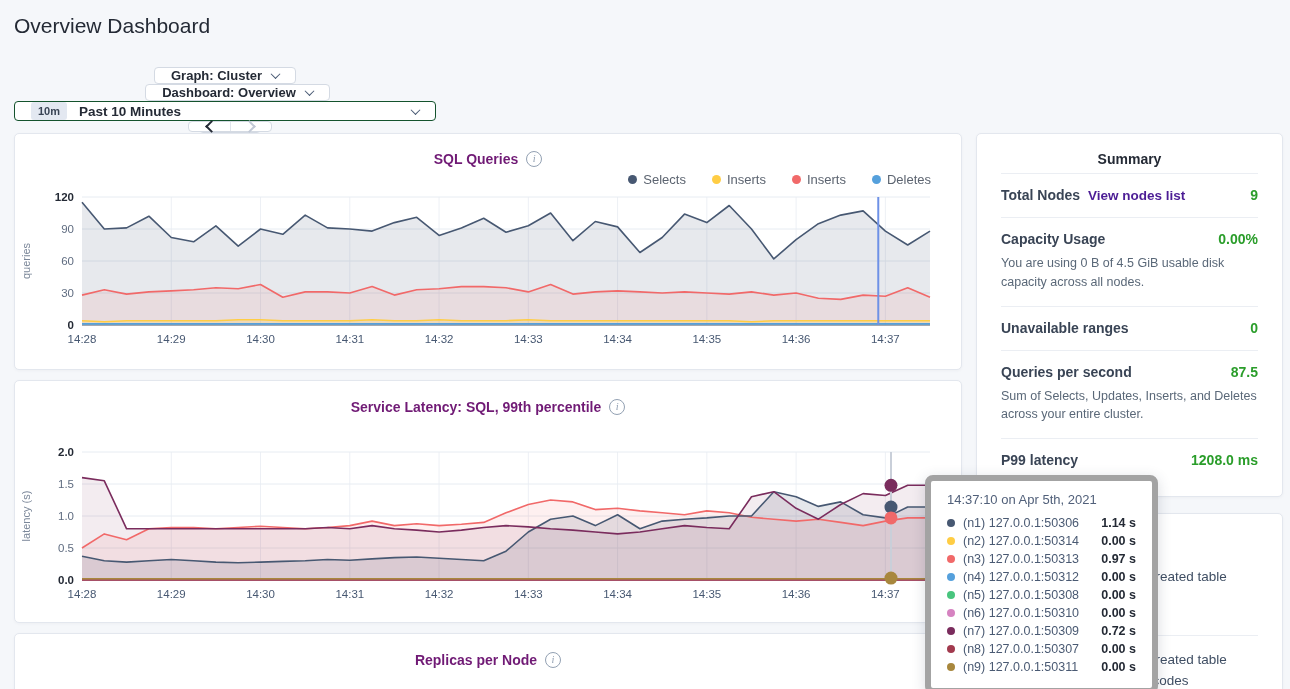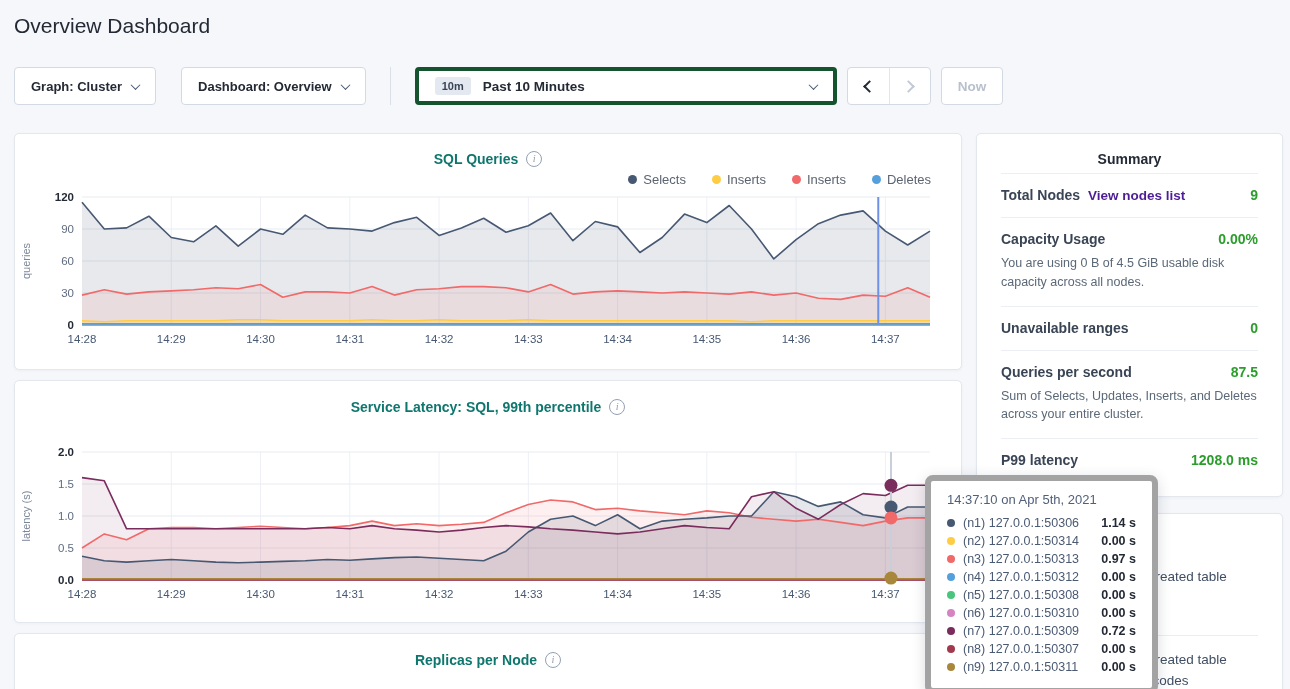--- a/index.html
+++ b/index.html
@@ -3,47 +3,47 @@
 <meta charset="utf-8">
 <style>
   * { margin:0; padding:0; box-sizing:border-box; }
   html,body { background:#f5f7fa; }
   #app {
     position:relative; width:1290px; height:689px; overflow:hidden;
     background:#f5f7fa; font-family:"Liberation Sans", sans-serif; color:#242a35;
   }
   
   .page-title { position:absolute; left:14px; top:14px; font-size:21px; font-weight:500; color:#242a35; }
-  .controls { position:absolute; left:14px; top:67px; display:flex; align-items:center; height:38px; }
+  .controls { position:absolute; left:14px; top:67px; display:flex; align-items:center; height:38px;flex-direction:column; }
   .dd {
     display:flex; align-items:center; gap:10px; background:#fff; border:1px solid #d4dae3;
     border-radius:4px; height:38px; padding:0 16px; font-size:13px; font-weight:bold; color:#242a35; cursor:pointer;
   }
   .chev { width:7px; height:7px; border-right:1.8px solid #475872; border-bottom:1.8px solid #475872;
     transform:rotate(45deg) translate(-1px,-1px); display:inline-block; }
   .vdiv { width:1px; height:38px; background:#dbe0e8; margin:0 24px 0 24px; }
-  .timesel { display:flex; align-items:center; gap:12px; background:#fff; border:4px solid #14532d; border-radius:4px;
+  .timesel { display:flex; align-items:center; gap:12px; background:#fff; border:1px solid #14532d; border-radius:4px;
     height:38px; width:422px; padding:0 16px; cursor:pointer; }
   .time-badge { background:#e3e8f1; color:#394455; font-size:11px; font-weight:bold; border-radius:3px; padding:3px 7px; }
   .time-label { font-size:13.5px; font-weight:bold; color:#242a35; flex:1; }
   .arrow-group { display:flex; background:#fff; border:1px solid #d4dae3; border-radius:4px; height:38px; margin-left:10px; }
   .arrow-btn { width:41px; display:flex; align-items:center; justify-content:center; cursor:pointer; }
   .arrow-btn + .arrow-btn { border-left:1px solid #e1e5ec; }
   .arr-left { width:9px; height:9px; border-left:2.6px solid #242a35; border-bottom:2.6px solid #242a35; transform:rotate(45deg); margin-left:3px; }
   .arr-right { width:9px; height:9px; border-left:2.6px solid #c2c9d6; border-bottom:2.6px solid #c2c9d6; transform:rotate(-135deg); margin-right:3px; }
   .now-btn { background:#fff; border:1px solid #d4dae3; border-radius:4px; height:38px; margin-left:10px;
     padding:0 16px; font-size:13.5px; font-weight:bold; color:#b9c0cc; display:flex; align-items:center; cursor:default; }
   
   #main { position:absolute; left:14px; top:133px; width:1269px; display:flex; gap:14px; }
   .col-left { width:948px; }
   .col-right { width:307px; }
   .panel { background:#fff; border:1px solid #e3e7ee; border-radius:5px; box-shadow:0 1px 3px rgba(40,50,70,0.04); }
   .chart-panel { margin-bottom:10px; }
   .chart-head { display:flex; align-items:center; justify-content:center; gap:8px; padding-top:13px; height:37px; }
-  .chart-title { font-size:14px; font-weight:bold; color:#0f766e; }
+  .chart-title { font-size:14px; font-weight:bold; color:#701a75; }
   .info-icon { width:16px; height:16px; border:1px solid #93a1b3; border-radius:50%; color:#93a1b3;
     font-size:10.5px; line-height:14px; text-align:center; font-style:italic; font-family:"Liberation Serif", serif; cursor:pointer; }
   .info-icon::after { content:"i"; }
   .legend-row { display:flex; justify-content:flex-end; gap:26px; padding:0 30px 2px 0; height:18px; align-items:center; }
   .legend-item { display:flex; align-items:center; gap:6px; font-size:13px; color:#5c6470; cursor:pointer; }
   .legend-dot { width:9px; height:9px; border-radius:50%; display:inline-block; }
   .chart-svg { display:block; margin-left:3px; }
   .spacer26 { height:26px; }
   
   .summary-panel { padding:0 24px; }

